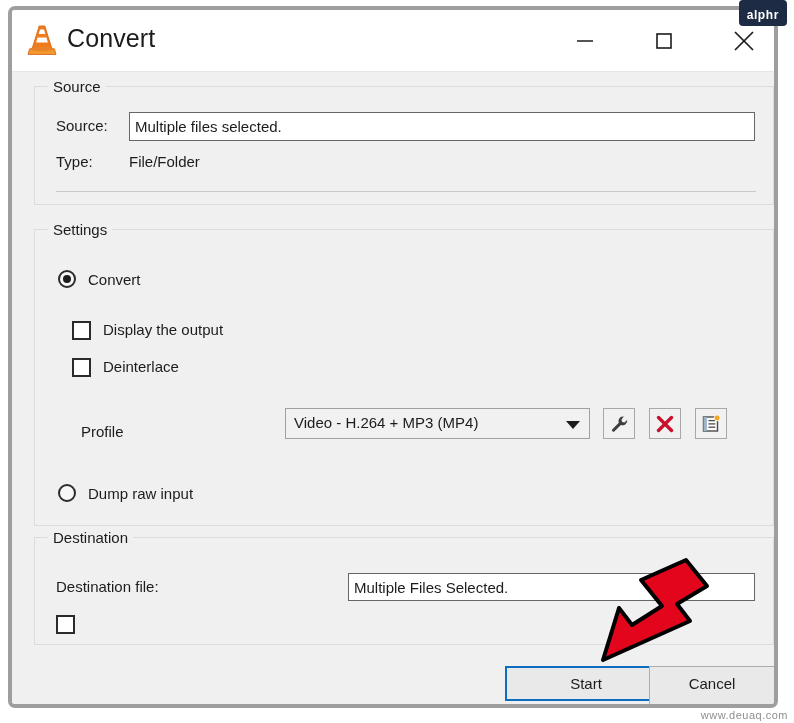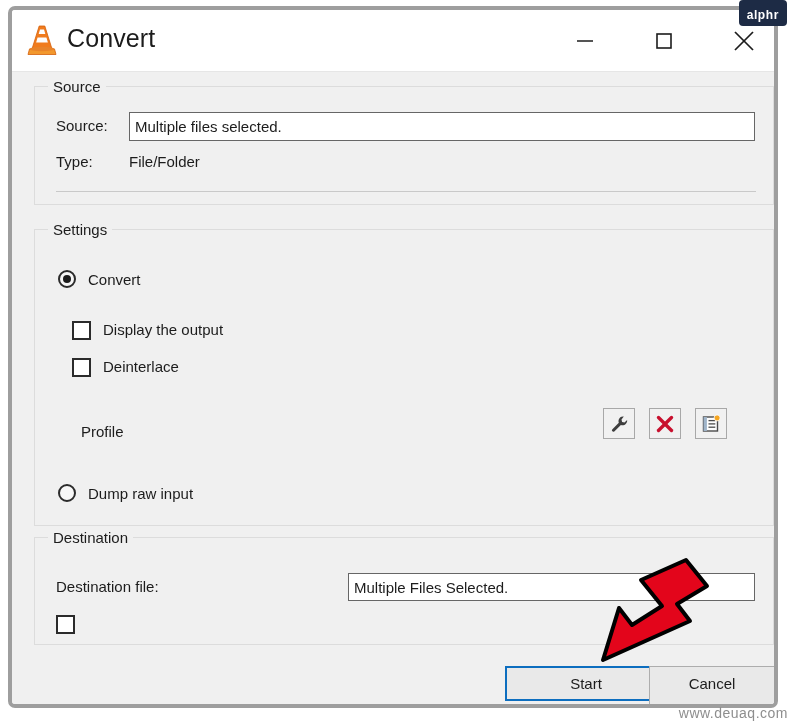--- a/index.html
+++ b/index.html
@@ -248,21 +248,21 @@
     width: 130px; height: 110px;
     z-index: 30;
     pointer-events: none;
   }
 
   
   .deuaq {
     position: absolute;
     right: 6px;
     bottom: 2px;
-    font-size: 14px;
+    font-size: 11px;
     color: #8e8e8e;
     letter-spacing: 0.5px;
     font-family: "Liberation Sans", sans-serif;
     z-index: 45;
   }
 </style>
 </head>
 <body>
 
 <div id="root">
@@ -335,20 +335,24 @@
         <span class="txt">Display the output</span>
       </div>
 
       <div class="check-row" style="left:60px; top:348px;">
         <span class="checkbox"></span>
         <span class="txt">Deinterlace</span>
       </div>
 
       <span class="lbl" style="left:69px; top:405px;margin-top:8px;">Profile</span>
 
+      <div class="combo">
+        <span class="value">Video - H.264 + MP3 (MP4)</span>
+        <span class="arrow"></span>
+      </div>
 
       <div class="iconbtn btn-wrench">
         <svg width="20" height="20" viewBox="0 0 20 20">
           <path d="M14.8 2.6a4.6 4.6 0 0 0-5.0 6.2L3.2 15.4a1.5 1.5 0 0 0 2.1 2.1l6.6-6.6a4.6 4.6 0 0 0 6.2-5.0l-2.6 2.6-2.4-0.6-0.6-2.4z" fill="#3e3e3e"></path>
         </svg>
       </div>
 
       <div class="iconbtn btn-delete">
         <svg width="20" height="20" viewBox="0 0 20 20">
           <line x1="3.5" y1="3.5" x2="16.5" y2="16.5" stroke="#c8102e" stroke-width="3.4" stroke-linecap="round"></line>

